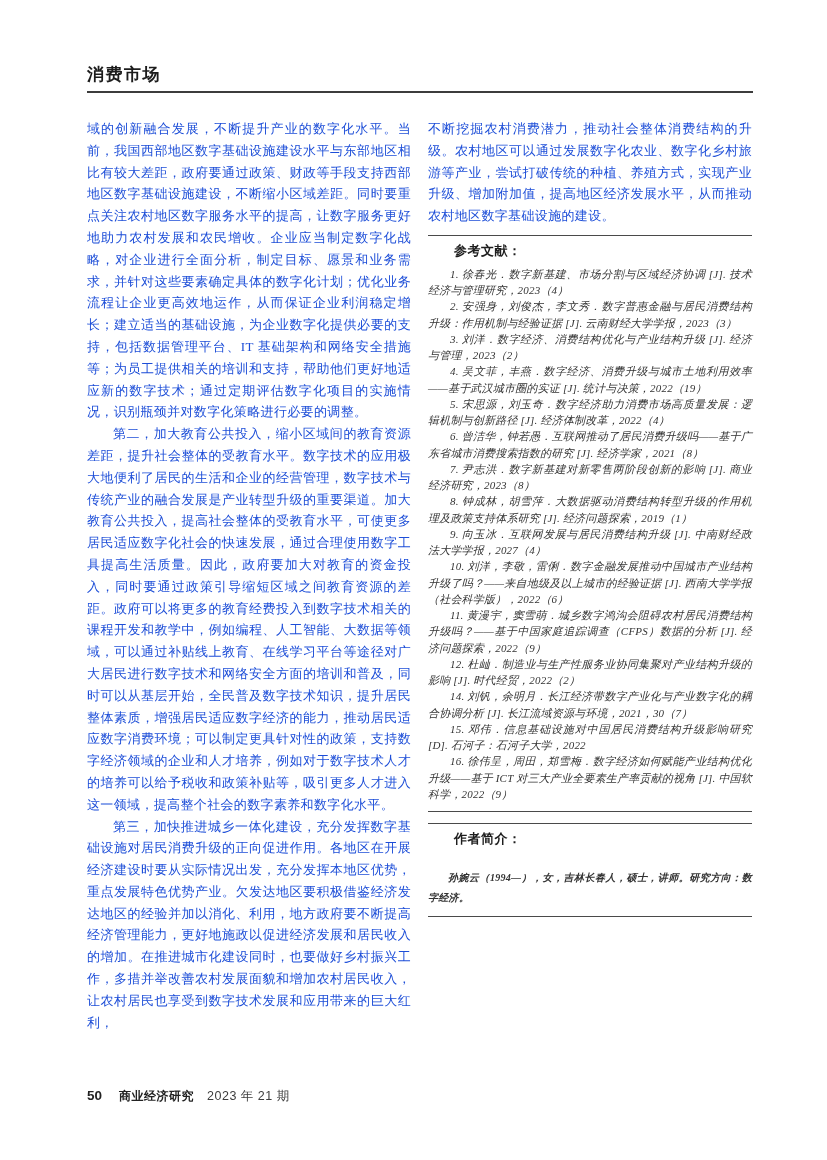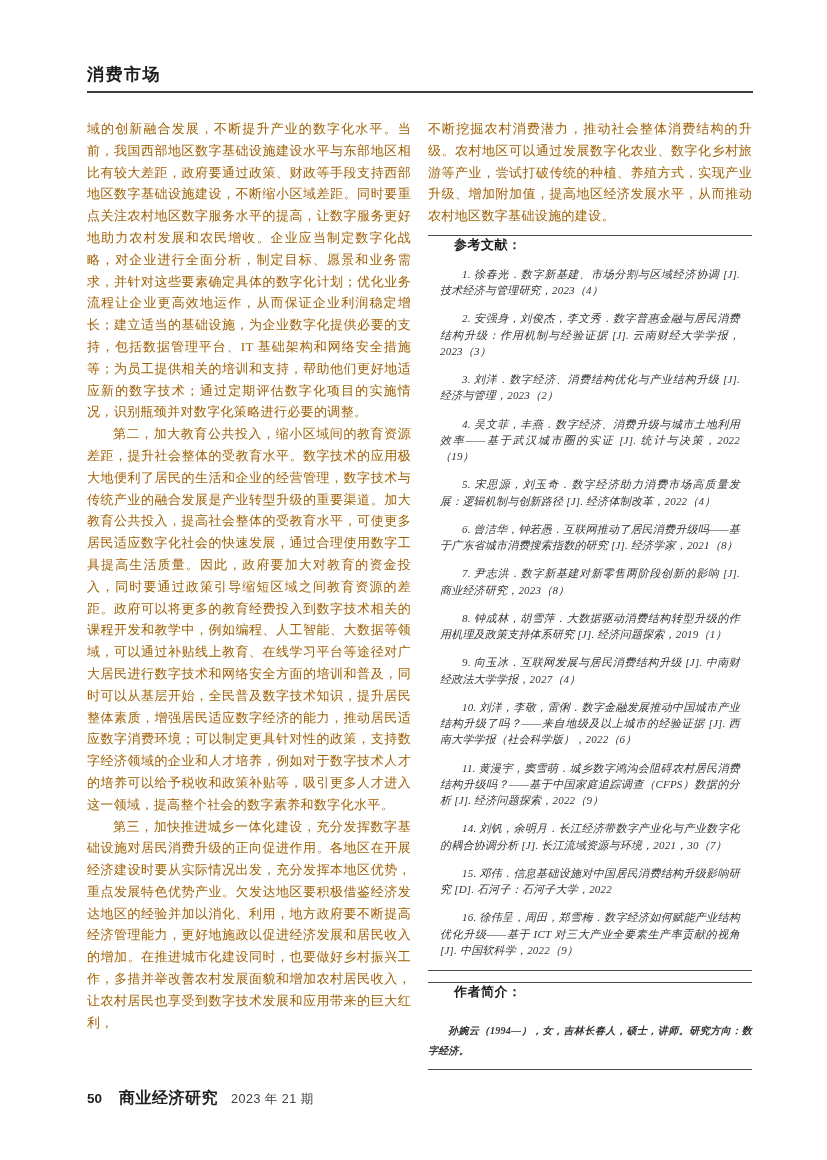--- a/index.html
+++ b/index.html
@@ -37,40 +37,40 @@
     display: flex; gap: 17px;
   }
   .col { width: 324px; }
   .body-text p {
     margin: 0;
     font-size: 13px;
     line-height: 21.8px;
     text-align: justify;
     text-justify: inter-ideograph;
     letter-spacing: 0.35px;
-    color: #a16207;
+    color: #1d4ed8;
   }
   .body-text p.indent { text-indent: 2em; }
   
   .sep-rule {
     border-bottom: 1px solid #4a4a4a;
     width: 324px;
   }
   .refs-rule-top { margin-top: 8px; }
   .refs-heading, .author-heading {
     font-family: "Liberation Sans", sans-serif;
     font-weight: bold;
     font-size: 13px;
     color: #1d1d1d;
     text-indent: 2em;
-    margin: 0 0 6px 0;
+    margin: 6px 0 6px 0;
     letter-spacing: 0.5px;
   }
   .refs p {
-    margin: 12px;
+    margin: 0;
     font-size: 11px;
     line-height: 16.25px;
     font-style: italic;
     text-align: justify;
     text-justify: inter-ideograph;
     letter-spacing: 0.2px;
     text-indent: 2em;
     color: #333333;
   }
   
@@ -90,21 +90,21 @@
   
   .footer {
     position: absolute; left: 87px; top: 1088px;
     display: flex; align-items: baseline;
     font-family: "Liberation Sans", sans-serif;
   }
   .footer .page-num {
     font-weight: bold; font-size: 13.5px; color: #222222; text-align: center;
   }
   .footer .journal {
-    font-weight: bold; font-size: 16px; color: #222222;
+    font-weight: bold; font-size: 12px; color: #222222;
     margin-left: 17px; letter-spacing: 0.5px;
   }
   .footer .issue {
     font-size: 12.5px; color: #3d3d3d; margin-left: 13px; letter-spacing: 0.5px;
   }
 </style>
 </head>
 <body>
 
 <div class="page">
@@ -136,20 +136,21 @@
         <p>2. 安强身，刘俊杰，李文秀．数字普惠金融与居民消费结构升级：作用机制与经验证据 [J]. 云南财经大学学报，2023（3）</p>
         <p>3. 刘洋．数字经济、消费结构优化与产业结构升级 [J]. 经济与管理，2023（2）</p>
         <p>4. 吴文菲，丰燕．数字经济、消费升级与城市土地利用效率——基于武汉城市圈的实证 [J]. 统计与决策，2022（19）</p>
         <p>5. 宋思源，刘玉奇．数字经济助力消费市场高质量发展：逻辑机制与创新路径 [J]. 经济体制改革，2022（4）</p>
         <p>6. 曾洁华，钟若愚．互联网推动了居民消费升级吗——基于广东省城市消费搜索指数的研究 [J]. 经济学家，2021（8）</p>
         <p>7. 尹志洪．数字新基建对新零售两阶段创新的影响 [J]. 商业经济研究，2023（8）</p>
         <p>8. 钟成林，胡雪萍．大数据驱动消费结构转型升级的作用机理及政策支持体系研究 [J]. 经济问题探索，2019（1）</p>
         <p>9. 向玉冰．互联网发展与居民消费结构升级 [J]. 中南财经政法大学学报，2027（4）</p>
         <p>10. 刘洋，李敬，雷俐．数字金融发展推动中国城市产业结构升级了吗？——来自地级及以上城市的经验证据 [J]. 西南大学学报（社会科学版），2022（6）</p>
         <p>11. 黄漫宇，窦雪萌．城乡数字鸿沟会阻碍农村居民消费结构升级吗？——基于中国家庭追踪调查（CFPS）数据的分析 [J]. 经济问题探索，2022（9）</p>
+        <p>12. 杜屾．制造业与生产性服务业协同集聚对产业结构升级的影响 [J]. 时代经贸，2022（2）</p>
         <p>14. 刘钒，余明月．长江经济带数字产业化与产业数字化的耦合协调分析 [J]. 长江流域资源与环境，2021，30（7）</p>
         <p>15. 邓伟．信息基础设施对中国居民消费结构升级影响研究 [D]. 石河子：石河子大学，2022</p>
         <p>16. 徐伟呈，周田，郑雪梅．数字经济如何赋能产业结构优化升级——基于 ICT 对三大产业全要素生产率贡献的视角 [J]. 中国软科学，2022（9）</p>
       </div>
 
       <div class="sep-rule author-rule-1"></div>
       <div class="sep-rule author-rule-2"></div>
 
       <div class="author-heading">作者简介：</div>
       <p class="author-text">孙婉云（1994—），女，吉林长春人，硕士，讲师。研究方向：数字经济。</p>

